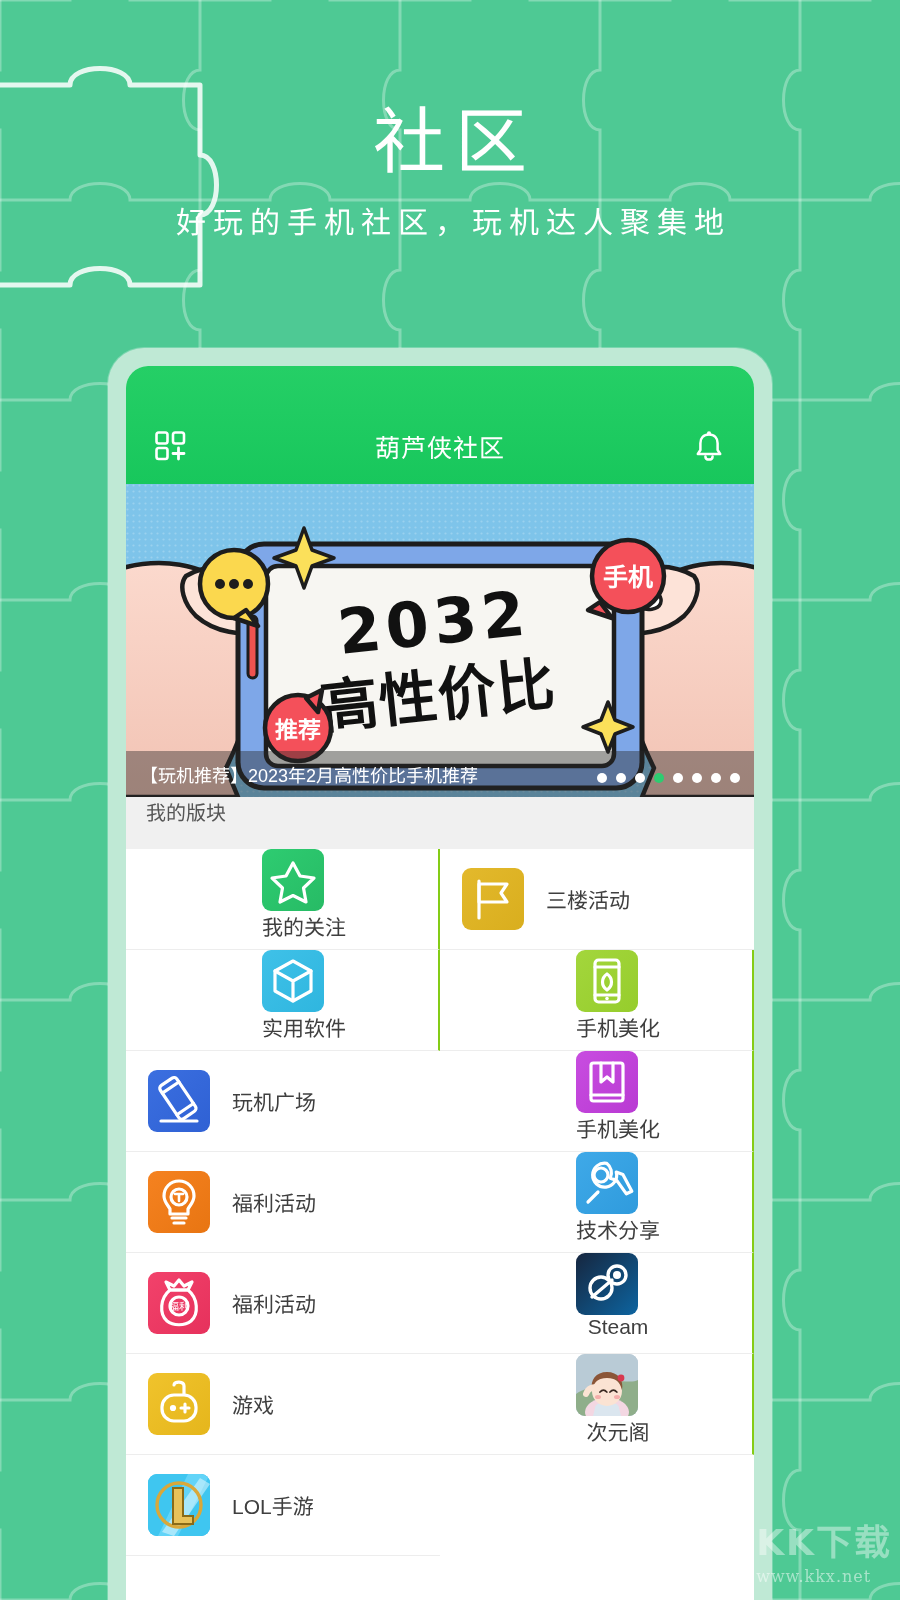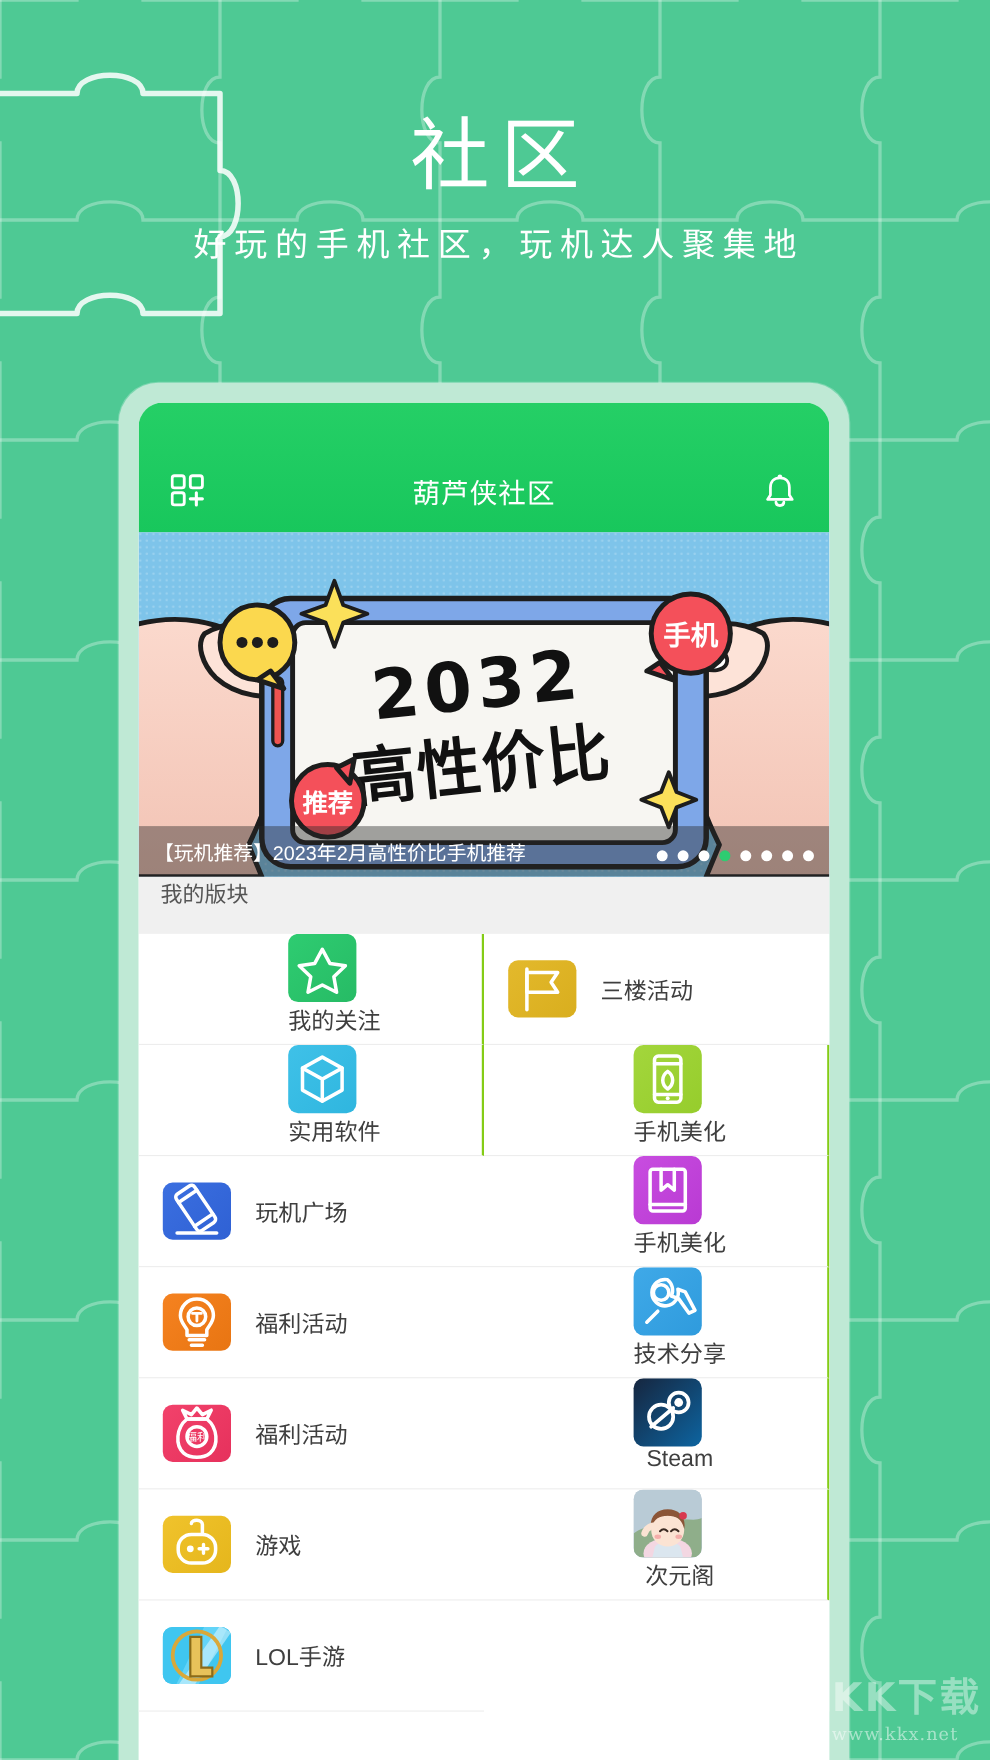--- a/index.html
+++ b/index.html
@@ -156,21 +156,21 @@
     height: 101px;
     display: flex;
     align-items: center;
     padding-left: 22px;
     border-bottom: 1px solid #ededed;
     cursor: pointer;
     overflow: hidden;
   }
   .grid-cell.col-left { border-right: 2px solid #84cc16; flex-direction: column; }
   .tile {
-    width: 62px; height: 52px;
+    width: 62px; height: 62px;
     border-radius: 9px;
     flex: 0 0 62px;
     display: flex; align-items: center; justify-content: center;
     overflow: hidden;
     position: relative;
   }
   .tile svg { display: block; }
   .cell-label {
     margin-left: 22px;
     font-size: 21px;

